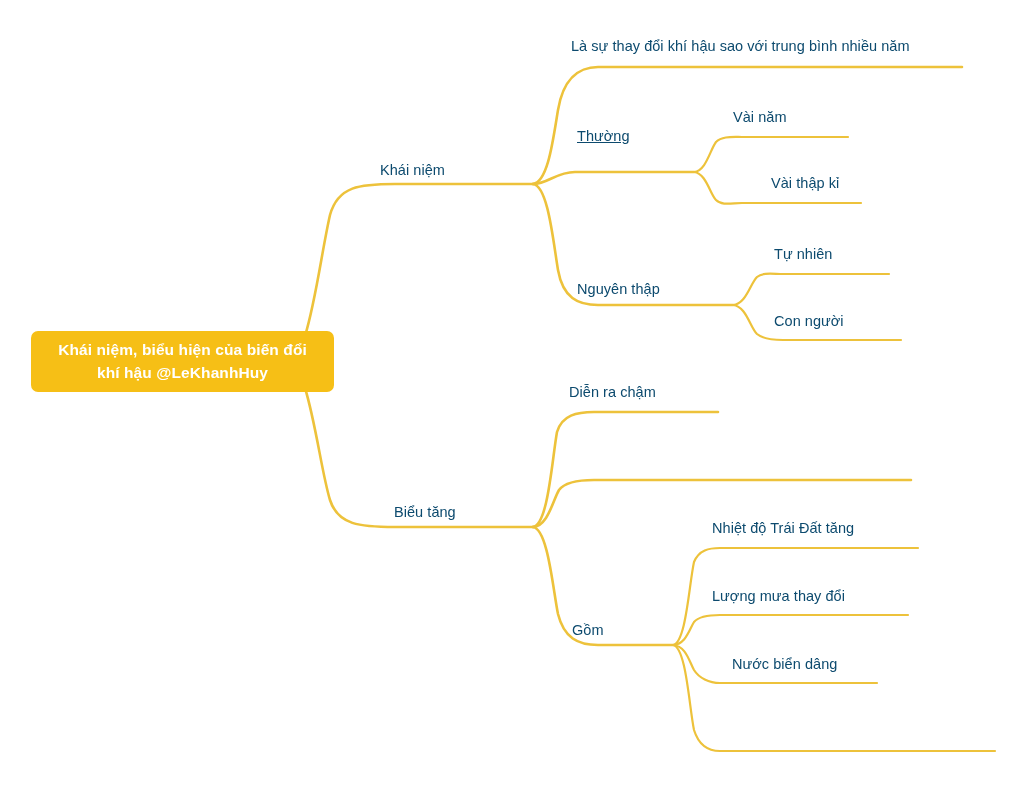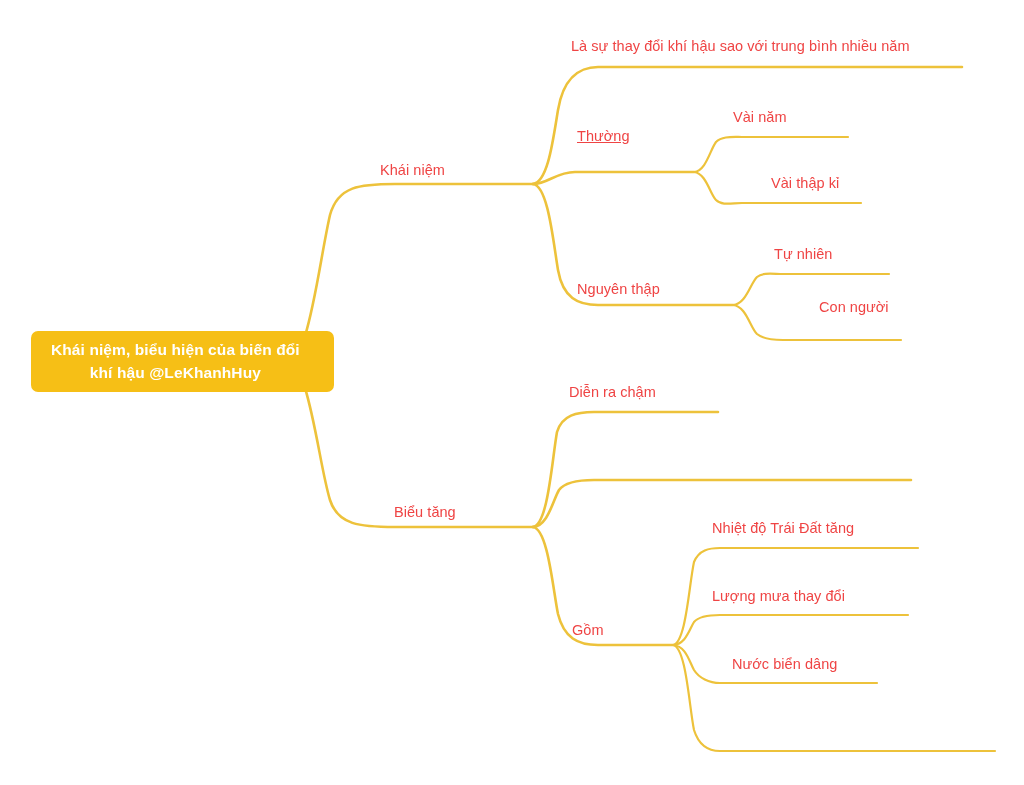--- a/index.html
+++ b/index.html
@@ -38,34 +38,35 @@
   .root-node {
     position: absolute;
     left: 31px;
     top: 331px;
     width: 303px;
     height: 61px;
     background: #f6bf16;
     border-radius: 7px;
     display: flex;
     align-items: center;
+    justify-content: center;
     box-sizing: border-box;
     padding: 0 20px;
   }
   .root-node .root-label {
     color: #ffffff;
     font-size: 15.5px;
     font-weight: bold;
     line-height: 1.45;
     text-align: center;
     letter-spacing: 0.1px;
   }
   .node-label {
     position: absolute;
-    color: #ef4444;
+    color: #0c4a6e;
     font-size: 14.5px;
     line-height: 1.2;
     white-space: nowrap;
     letter-spacing: 0.05px;
   }
 </style>
 </head>
 <body>
 
 <div id="mindmap-canvas">
@@ -105,21 +106,21 @@
 
   <div class="node-label" style="left:380px; top:162px;">Khái niệm</div>
   <div class="node-label" style="left:394px; top:504px;">Biểu tăng</div>
 
   <div class="node-label" style="left:571px; top:38px;">Là sự thay đổi khí hậu sao với trung bình nhiều năm</div>
   <div class="node-label" style="left:577px; top:128px;text-decoration:underline;">Thường</div>
   <div class="node-label" style="left:733px; top:109px;">Vài năm</div>
   <div class="node-label" style="left:733px; top:175px;margin-left:38px;">Vài thập kỉ</div>
   <div class="node-label" style="left:577px; top:281px;">Nguyên thập</div>
   <div class="node-label" style="left:774px; top:246px;">Tự nhiên</div>
-  <div class="node-label" style="left:774px; top:299px;margin-left:45px;">Con người</div>
+  <div class="node-label" style="left:774px; top:313px;">Con người</div>
 
   <div class="node-label" style="left:569px; top:384px;">Diễn ra chậm</div>
   <div class="node-label" style="left:572px; top:622px;">Gồm</div>
   <div class="node-label" style="left:712px; top:520px;">Nhiệt độ Trái Đất tăng</div>
   <div class="node-label" style="left:712px; top:588px;">Lượng mưa thay đổi</div>
   <div class="node-label" style="left:712px; top:656px;margin-left:20px;">Nước biển dâng</div>
 
 </div>
 
 </body></html>

